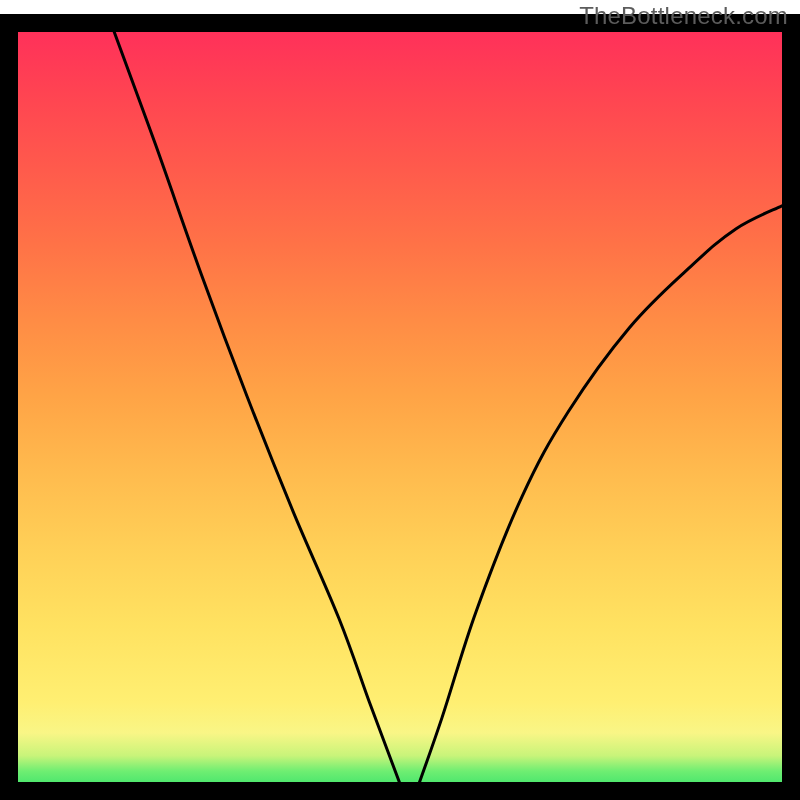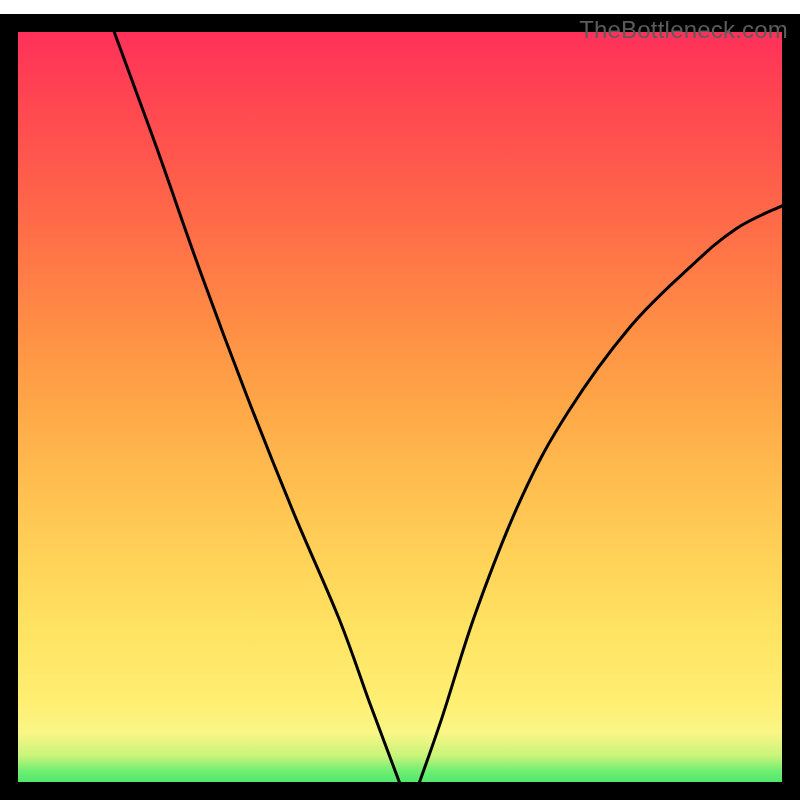--- a/index.html
+++ b/index.html
@@ -10,21 +10,21 @@
     background: #ffffff;
     overflow: hidden;
   }
   .container {
     position: relative;
     width: 800px;
     height: 800px;
   }
   .watermark {
     position: absolute;
-    top: 16px;
+    top: 2px;
     right: 12px;
     font-family: Arial, Helvetica, sans-serif;
     font-size: 24px;
     font-weight: 500;
     color: #5c5c5c;
     letter-spacing: 0.2px;
     z-index: 10;
   }
   .frame {
     position: absolute;

